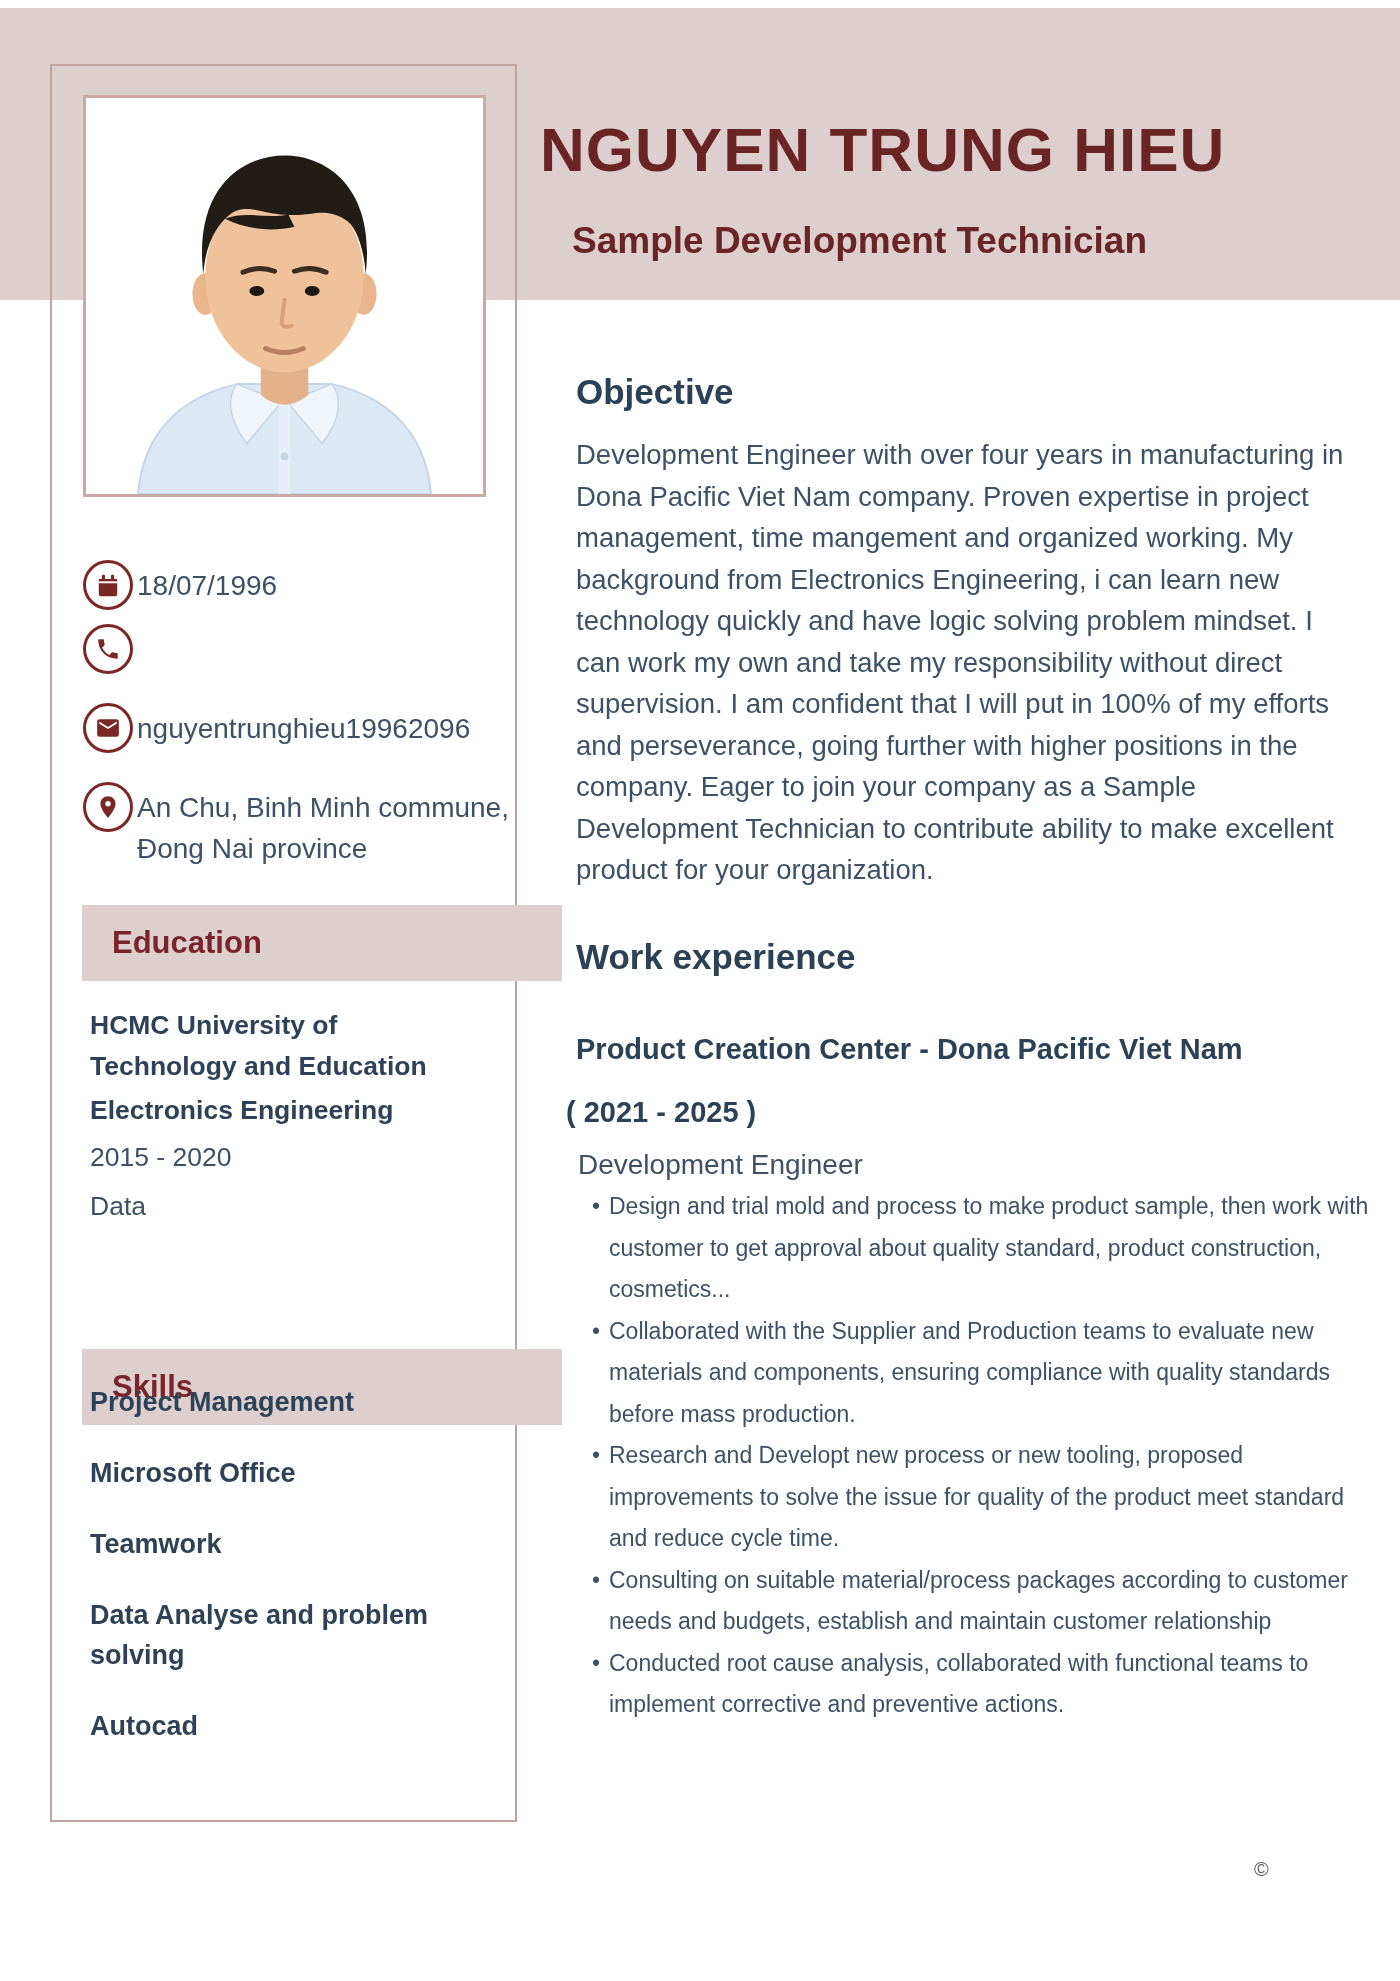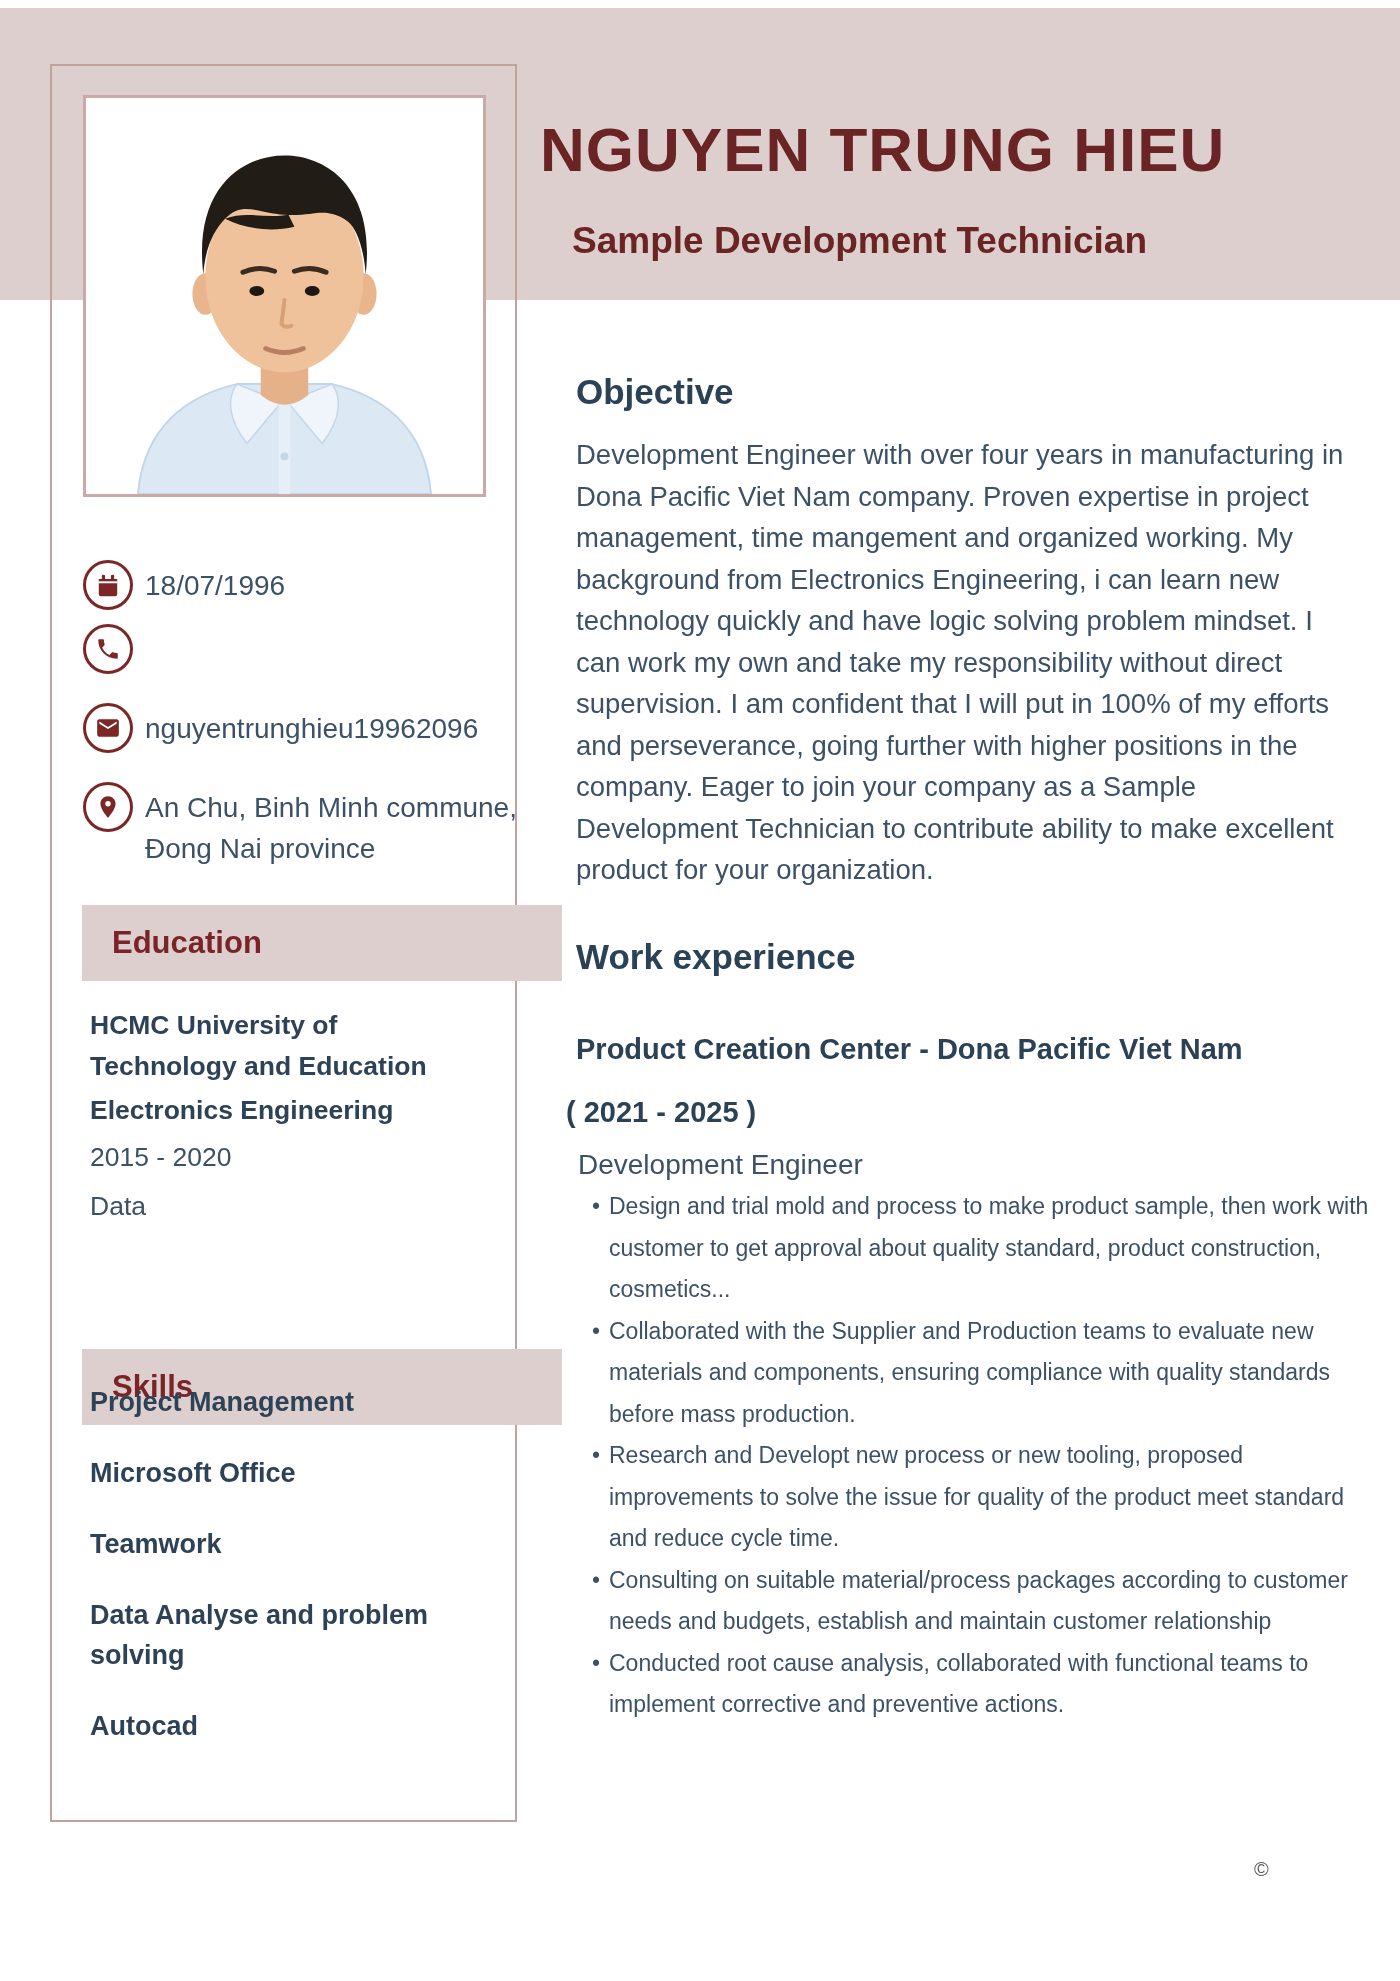--- a/index.html
+++ b/index.html
@@ -13,21 +13,21 @@
   
   .side-frame{left:50px;top:64px;width:467px;height:1758px;border:2px solid #c2a29f;box-sizing:border-box;}
   .photo{left:83px;top:95px;width:403px;height:402px;border:3px solid #c9aaa6;box-sizing:border-box;background:#fff;}
   .photo svg{display:block;width:100%;height:100%;}
 
   
   .name{left:540px;top:114px;font-size:62px;font-weight:bold;color:#6b2424;letter-spacing:1px;}
   .job-title{left:572px;top:220px;font-size:37px;font-weight:bold;color:#6b2424;}
 
   
-  .crow{left:83px;display:flex;align-items:center;gap:12px;}
+  .crow{left:83px;display:flex;align-items:center;gap:4px;}
   .crow.dob{top:560px;}
   .crow.phone{top:624px;}
   .crow.email{top:703px;}
   .crow.addr{top:782px;align-items:flex-start;}
   .icon-circle{width:50px;height:50px;border:3px solid #7b2726;border-radius:50%;box-sizing:border-box;
                display:flex;align-items:center;justify-content:center;flex:0 0 auto;background:transparent;}
   .icon-circle svg{width:26px;height:26px;fill:#7b2726;}
   .cval{font-size:28px;color:#3c5166;line-height:41px;}
   .addr .cval{padding-top:5px;}
 

